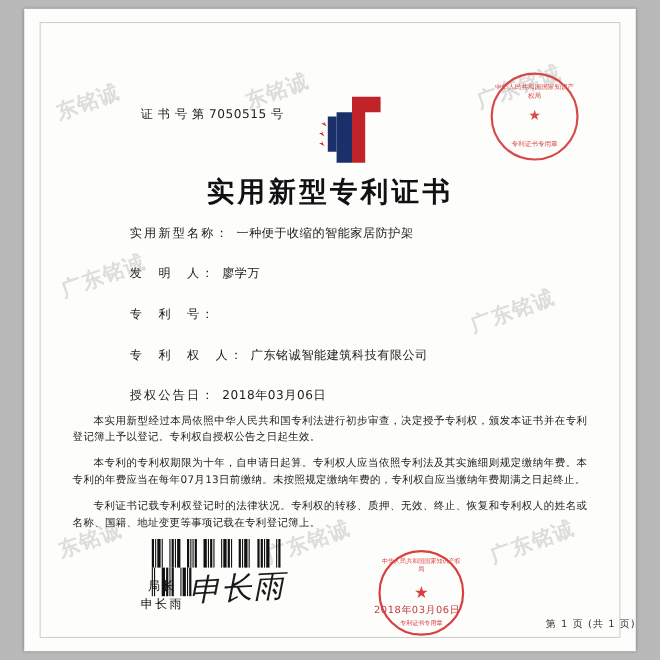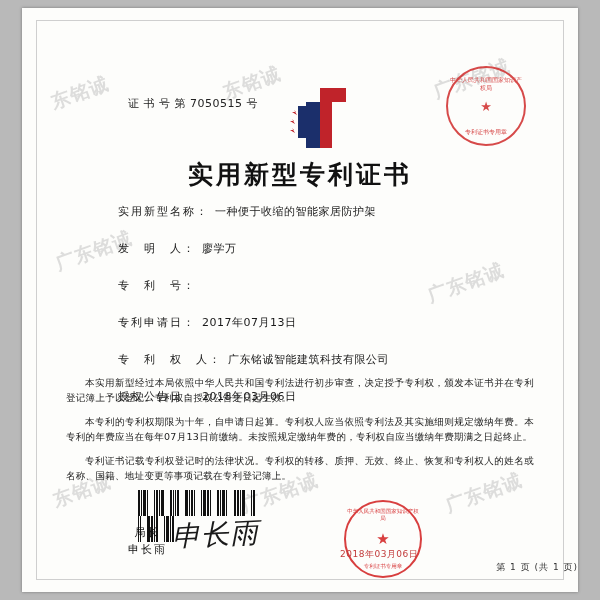--- a/index.html
+++ b/index.html
@@ -276,24 +276,20 @@
     <div class="field-row">
       <span class="field-label">实用新型名称：</span>
       <span class="field-value">一种便于收缩的智能家居防护架</span>
     </div>
     <div class="field-row">
       <span class="field-label">发　明　人：</span>
       <span class="field-value">廖学万</span>
     </div>
     <div class="field-row">
       <span class="field-label">专　利　号：</span>
-    </div>
-    <div class="field-row">
-      <span class="field-label">专利申请日：</span>
-      <span class="field-value">2017年07月13日</span>
     </div>
     <div class="field-row">
       <span class="field-label">专　利　权　人：</span>
       <span class="field-value">广东铭诚智能建筑科技有限公司</span>
     </div>
     <div class="field-row">
       <span class="field-label">授权公告日：</span>
       <span class="field-value">2018年03月06日</span>
     </div>
   </div>

